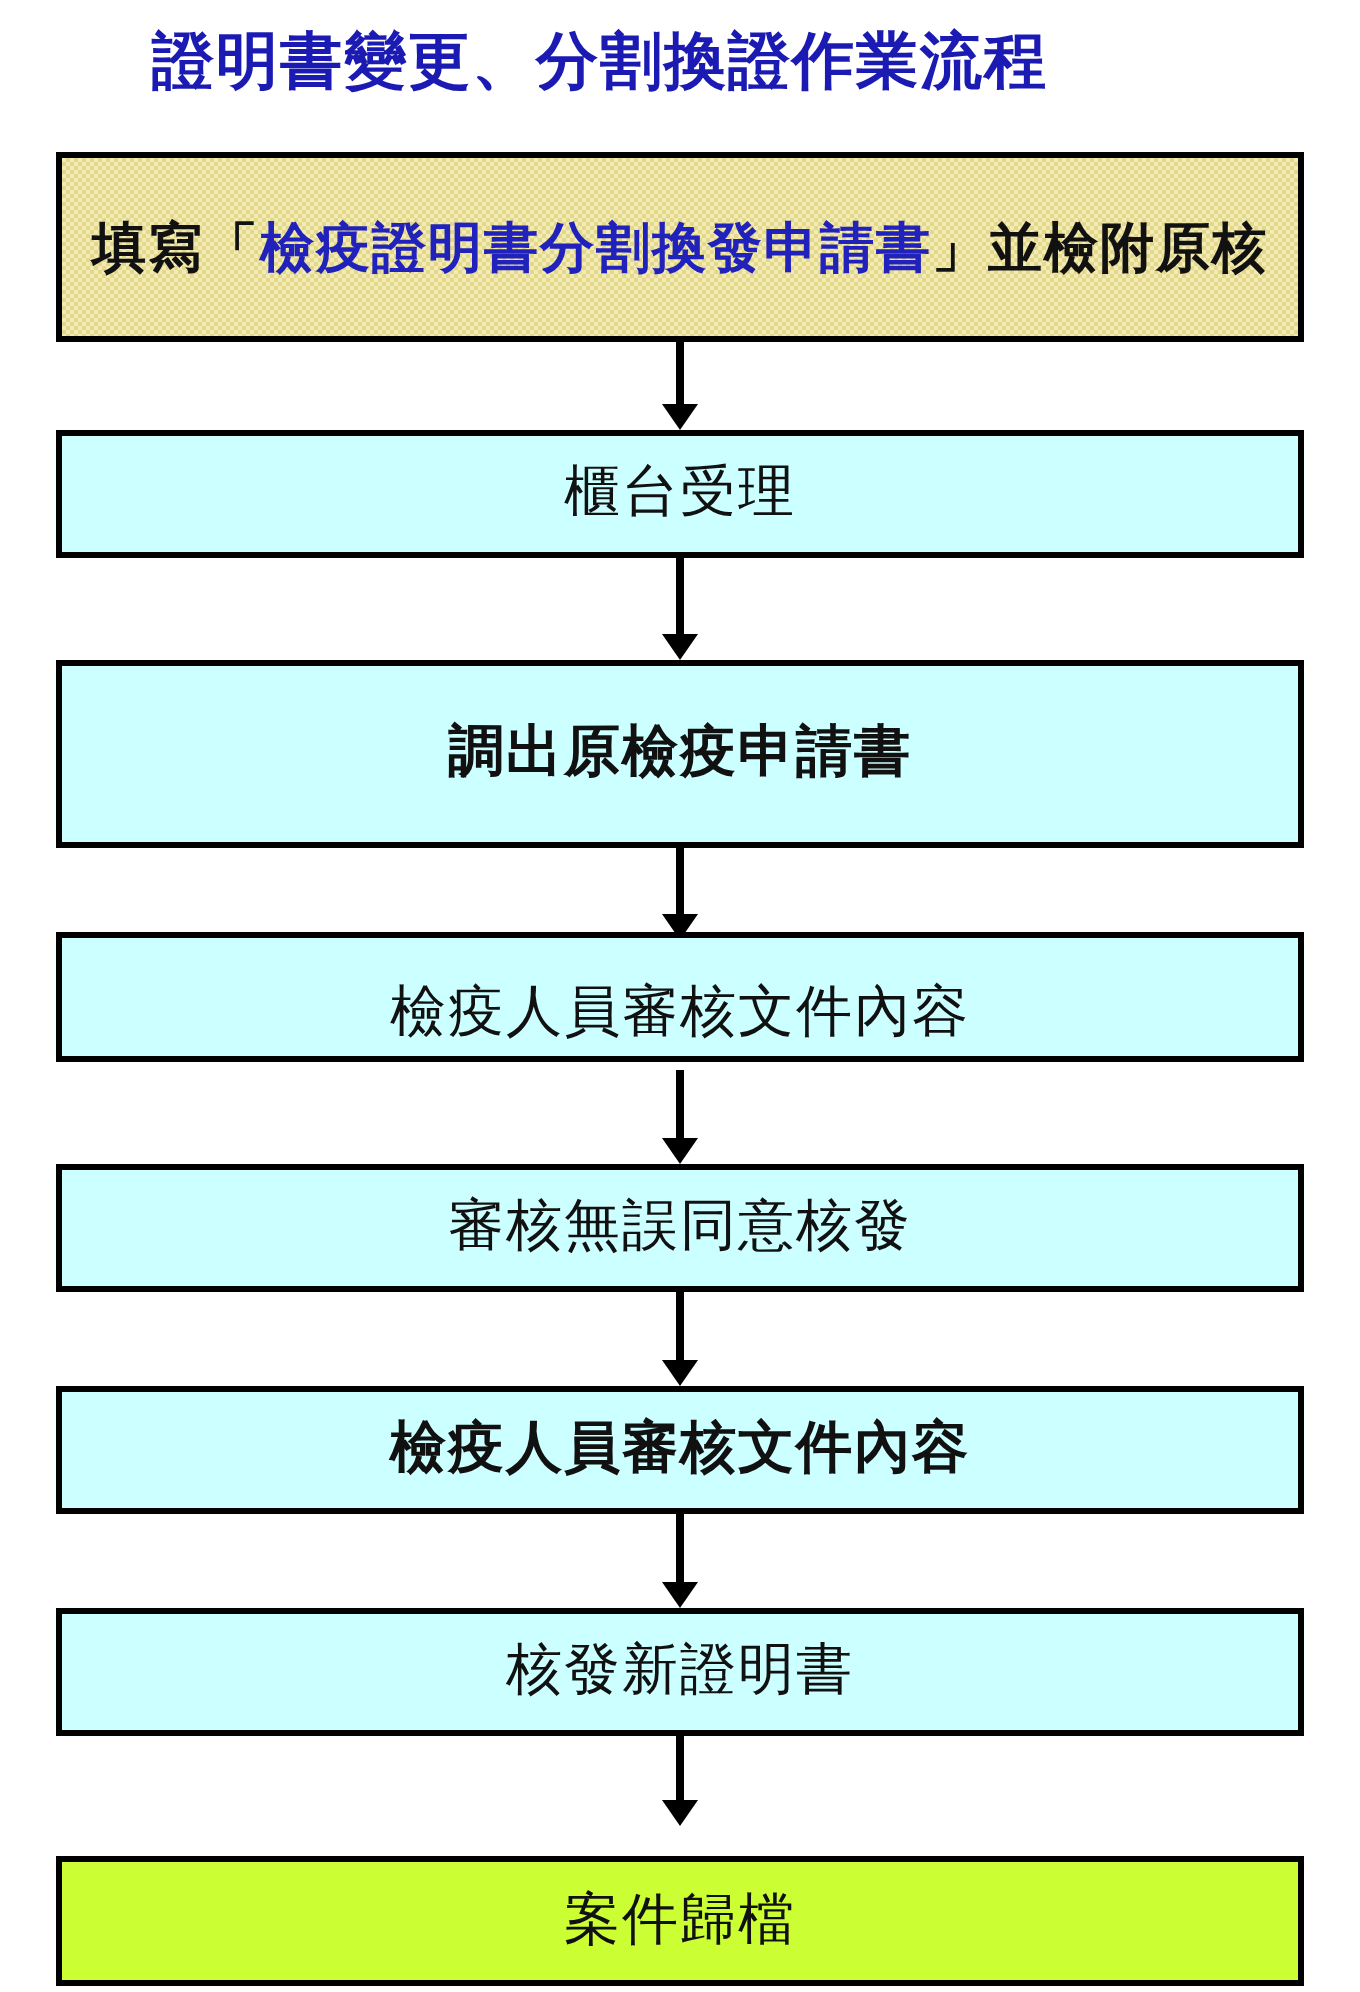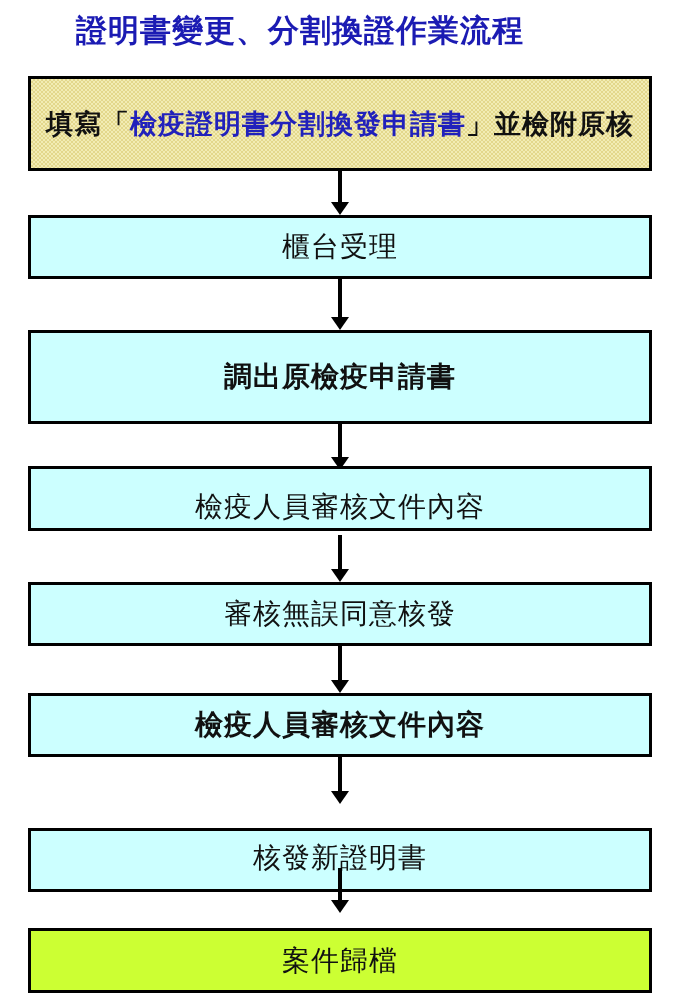--- a/index.html
+++ b/index.html
@@ -48,21 +48,21 @@
   .start-box .line{font-size:27px;letter-spacing:1px;}
   .step-box{background:#ccffff;}
   .final-box{background:#ccff33;}
   .step-box .line, .final-box .line{font-size:28px;letter-spacing:1px;}
   
   .s0{top:215px;height:64px;}
   .s1{top:330px;height:94px;}
   .s2{top:466px;height:65px;justify-content:flex-end;}
   .s3{top:582px;height:64px;}
   .s4{top:693px;height:64px;}
-  .s5{top:828px;height:64px;font-family:Liberation Mono, monospace;}
+  .s5{top:804px;height:64px;}
   .s6{top:928px;height:65px;}
   
   .arrow{
     position:absolute;left:0;width:680px;
     display:flex;flex-direction:column;align-items:center;
   }
   .arrow .shaft{width:4px;flex:1;background:#000000;}
   .arrow .head{
     width:0;height:0;
     border-left:9px solid rgba(0,0,0,0);

